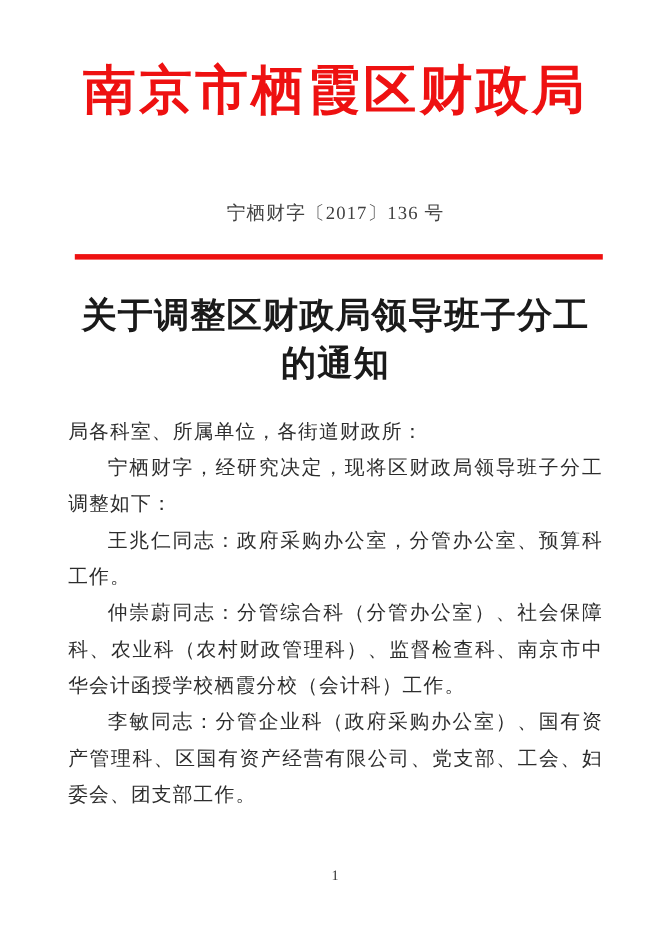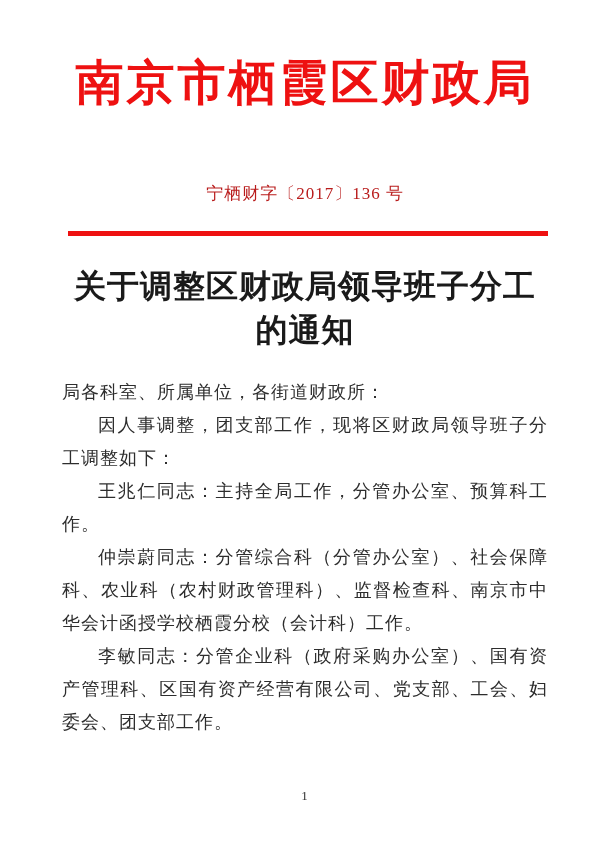--- a/index.html
+++ b/index.html
@@ -26,21 +26,21 @@
     font-weight: bold;
     letter-spacing: 3px;
     white-space: nowrap;
     font-family: "Liberation Serif", serif;
   }
 
   .doc-number {
     margin-top: 72px;
     text-align: center;
     font-size: 17px;
-    color: #b91c1c;
+    color: #404040;
     letter-spacing: 1px;
   }
 
   .red-rule {
     height: 5px;
     background: var(--accent-red, #ee1111);
     margin-top: 26px;
     margin-left: 6px;
   }
 
@@ -85,21 +85,21 @@
   <h1 class="letterhead">南京市栖霞区财政局</h1>
 
   <div class="doc-number">宁栖财字〔2017〕136 号</div>
 
   <div class="red-rule"></div>
 
   <h2 class="notice-title">关于调整区财政局领导班子分工的通知</h2>
 
   <div class="body-text">
       <p class="para">局各科室、所属单位，各街道财政所：</p>
-      <p class="para indent">因人事调整，团支部工作，现将区财政局领导班子分工调整如下：</p>
-      <p class="para indent">王兆仁同志：主持全局工作，分管办公室、预算科工作。</p>
+      <p class="para indent">宁栖财字，经研究决定，现将区财政局领导班子分工调整如下：</p>
+      <p class="para indent">王兆仁同志：政府采购办公室，分管办公室、预算科工作。</p>
       <p class="para indent">仲崇蔚同志：分管综合科（分管办公室）、社会保障科、农业科（农村财政管理科）、监督检查科、南京市中华会计函授学校栖霞分校（会计科）工作。</p>
       <p class="para indent">李敏同志：分管企业科（政府采购办公室）、国有资产管理科、区国有资产经营有限公司、党支部、工会、妇委会、团支部工作。</p>
     </div>
 
   <div class="page-number">1</div>
 
 </div>
 
 </body></html>

